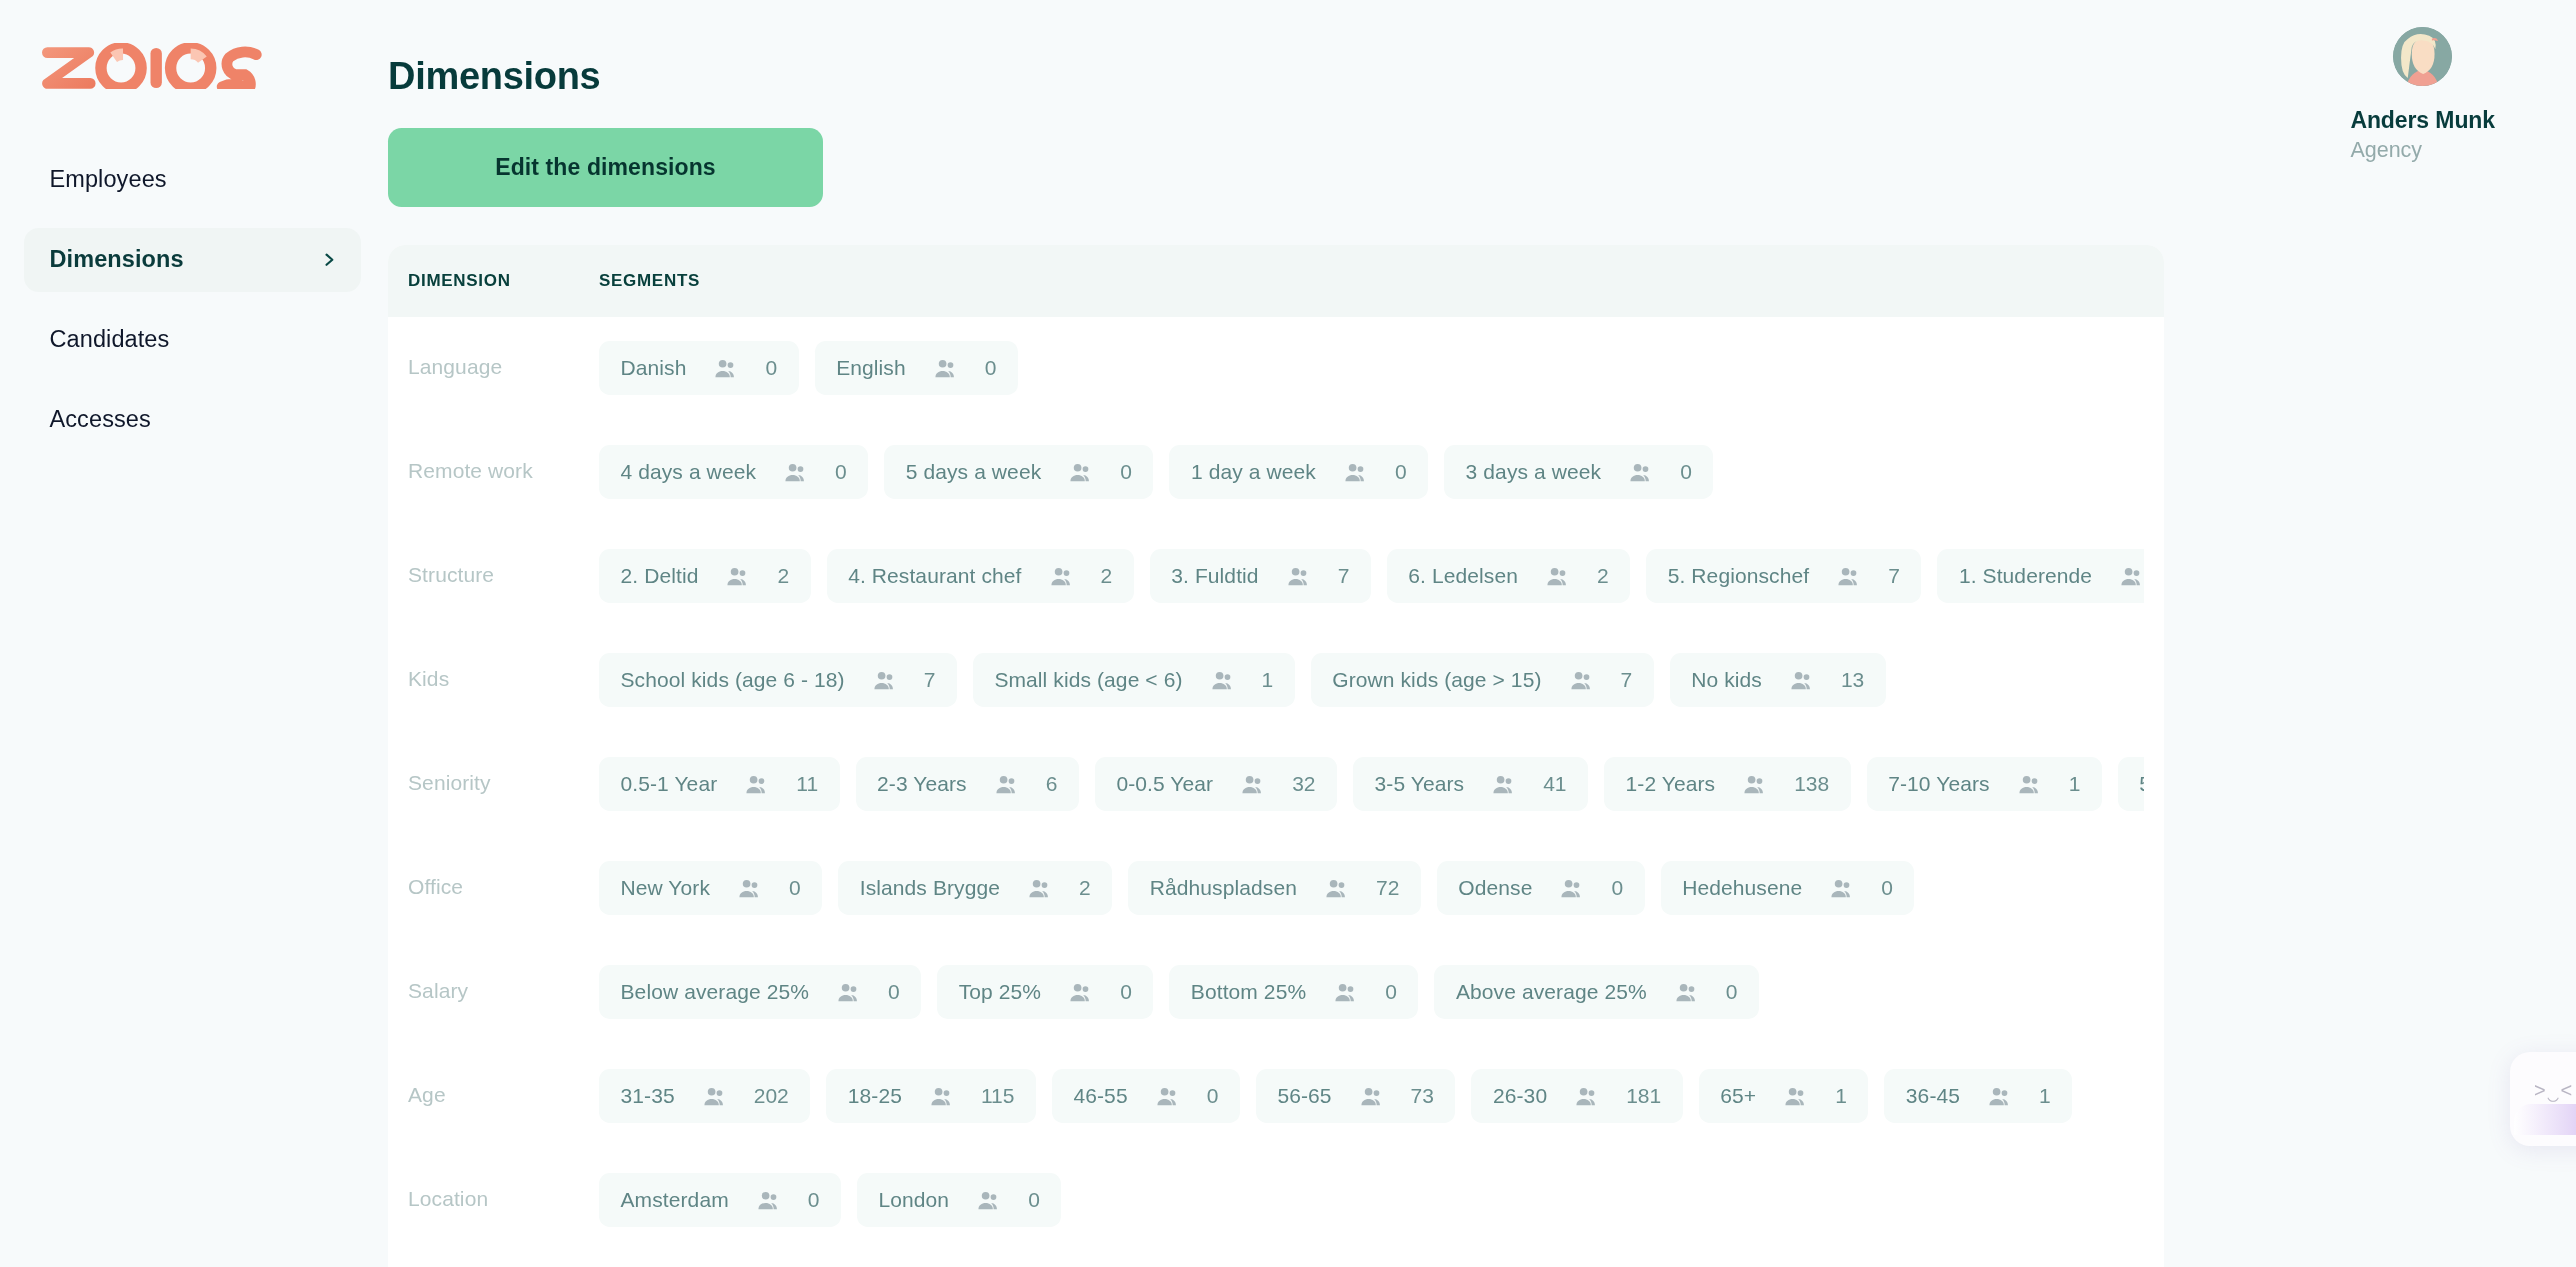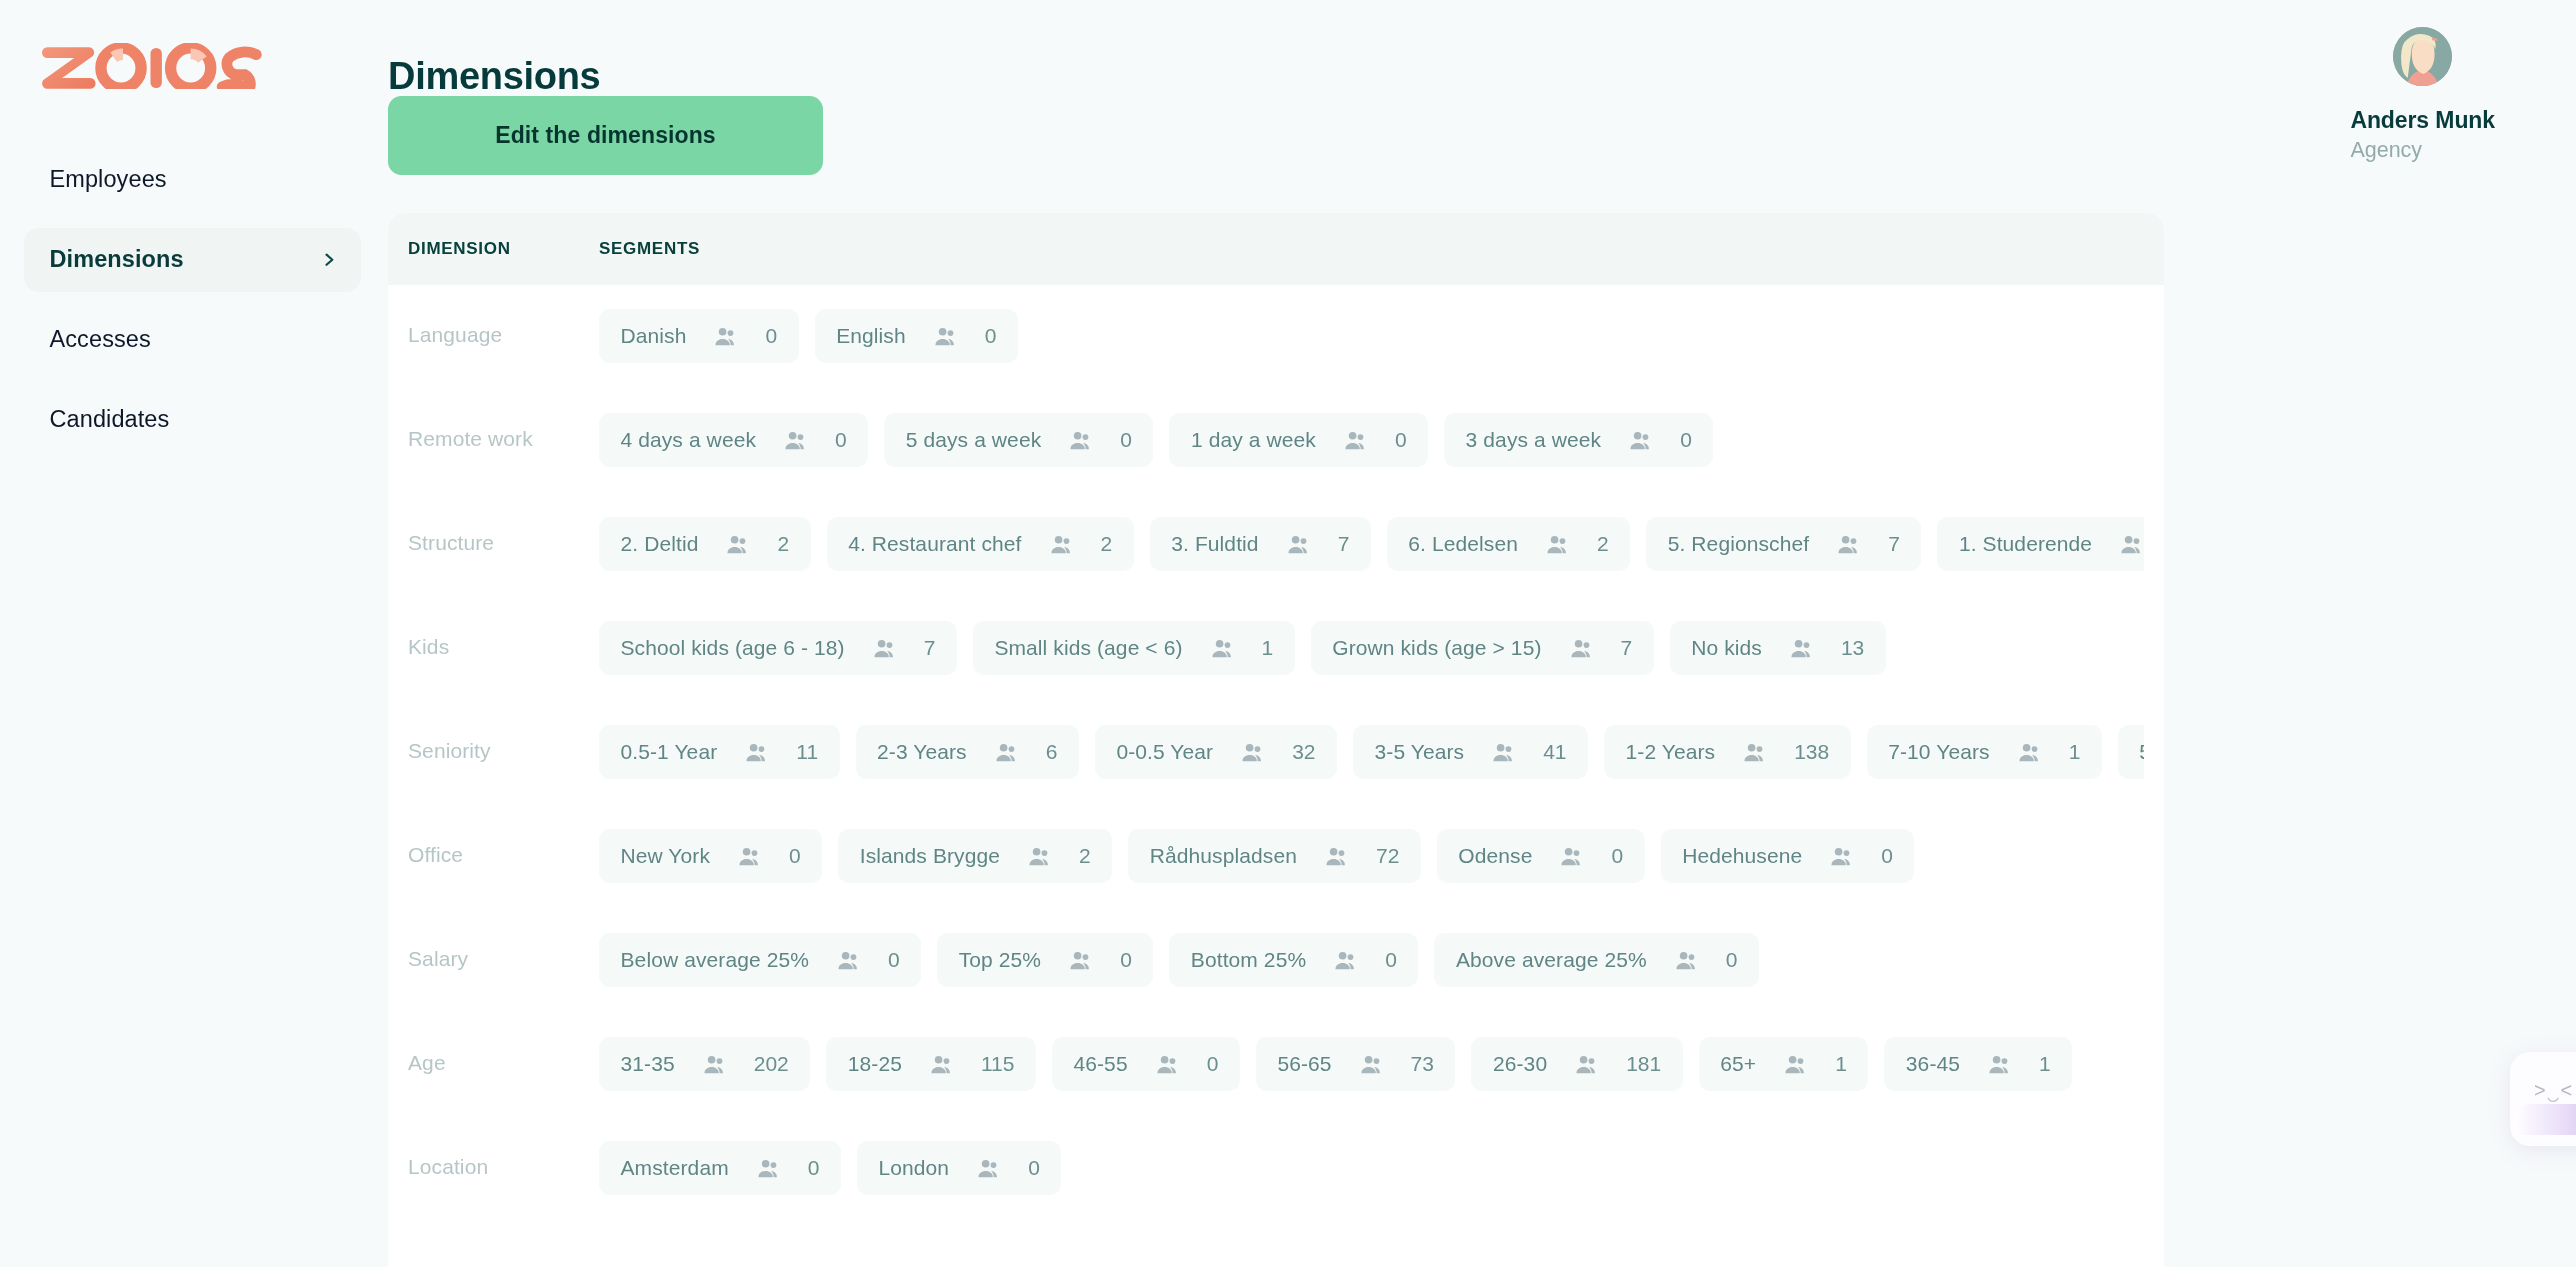--- a/index.html
+++ b/index.html
@@ -65,20 +65,21 @@
   }
   .page-title {
     margin: 29.5px 0 0 0;
     font-size: 38px;
     line-height: 1.05;
     font-weight: 700;
     color: #073b3b;
     letter-spacing: -0.3px;
   }
   .edit-btn {
+    margin-top: 32px;
     width: 435px;
     height: 79px;
     border: none;
     border-radius: 13.4px;
     background: #7bd6a6;
     color: #06352f;
     font-family: "Liberation Sans", sans-serif;
     font-size: 23px;
     font-weight: 700;
     letter-spacing: 0.1px;
@@ -252,24 +253,24 @@
       </div>
       <div class="nav-item active">
         <span class="label">Dimensions</span>
         <span class="chev">
           <svg width="17.4" height="17.4" viewBox="0 0 24 24" fill="none" stroke="#0a4a46" stroke-width="3" stroke-linecap="round" stroke-linejoin="round">
               <polyline points="9 5 17 12 9 19"></polyline>
             </svg>
         </span>
       </div>
       <div class="nav-item">
-        <span class="label">Accesses</span>
+        <span class="label">Candidates</span>
       </div>
       <div class="nav-item">
-        <span class="label">Candidates</span>
+        <span class="label">Accesses</span>
       </div>
     </nav>
   </aside>
 
   <section class="main">
     <h1 class="page-title">Dimensions</h1>
 
     <button class="edit-btn">Edit the dimensions</button>
 
     <div class="card">

